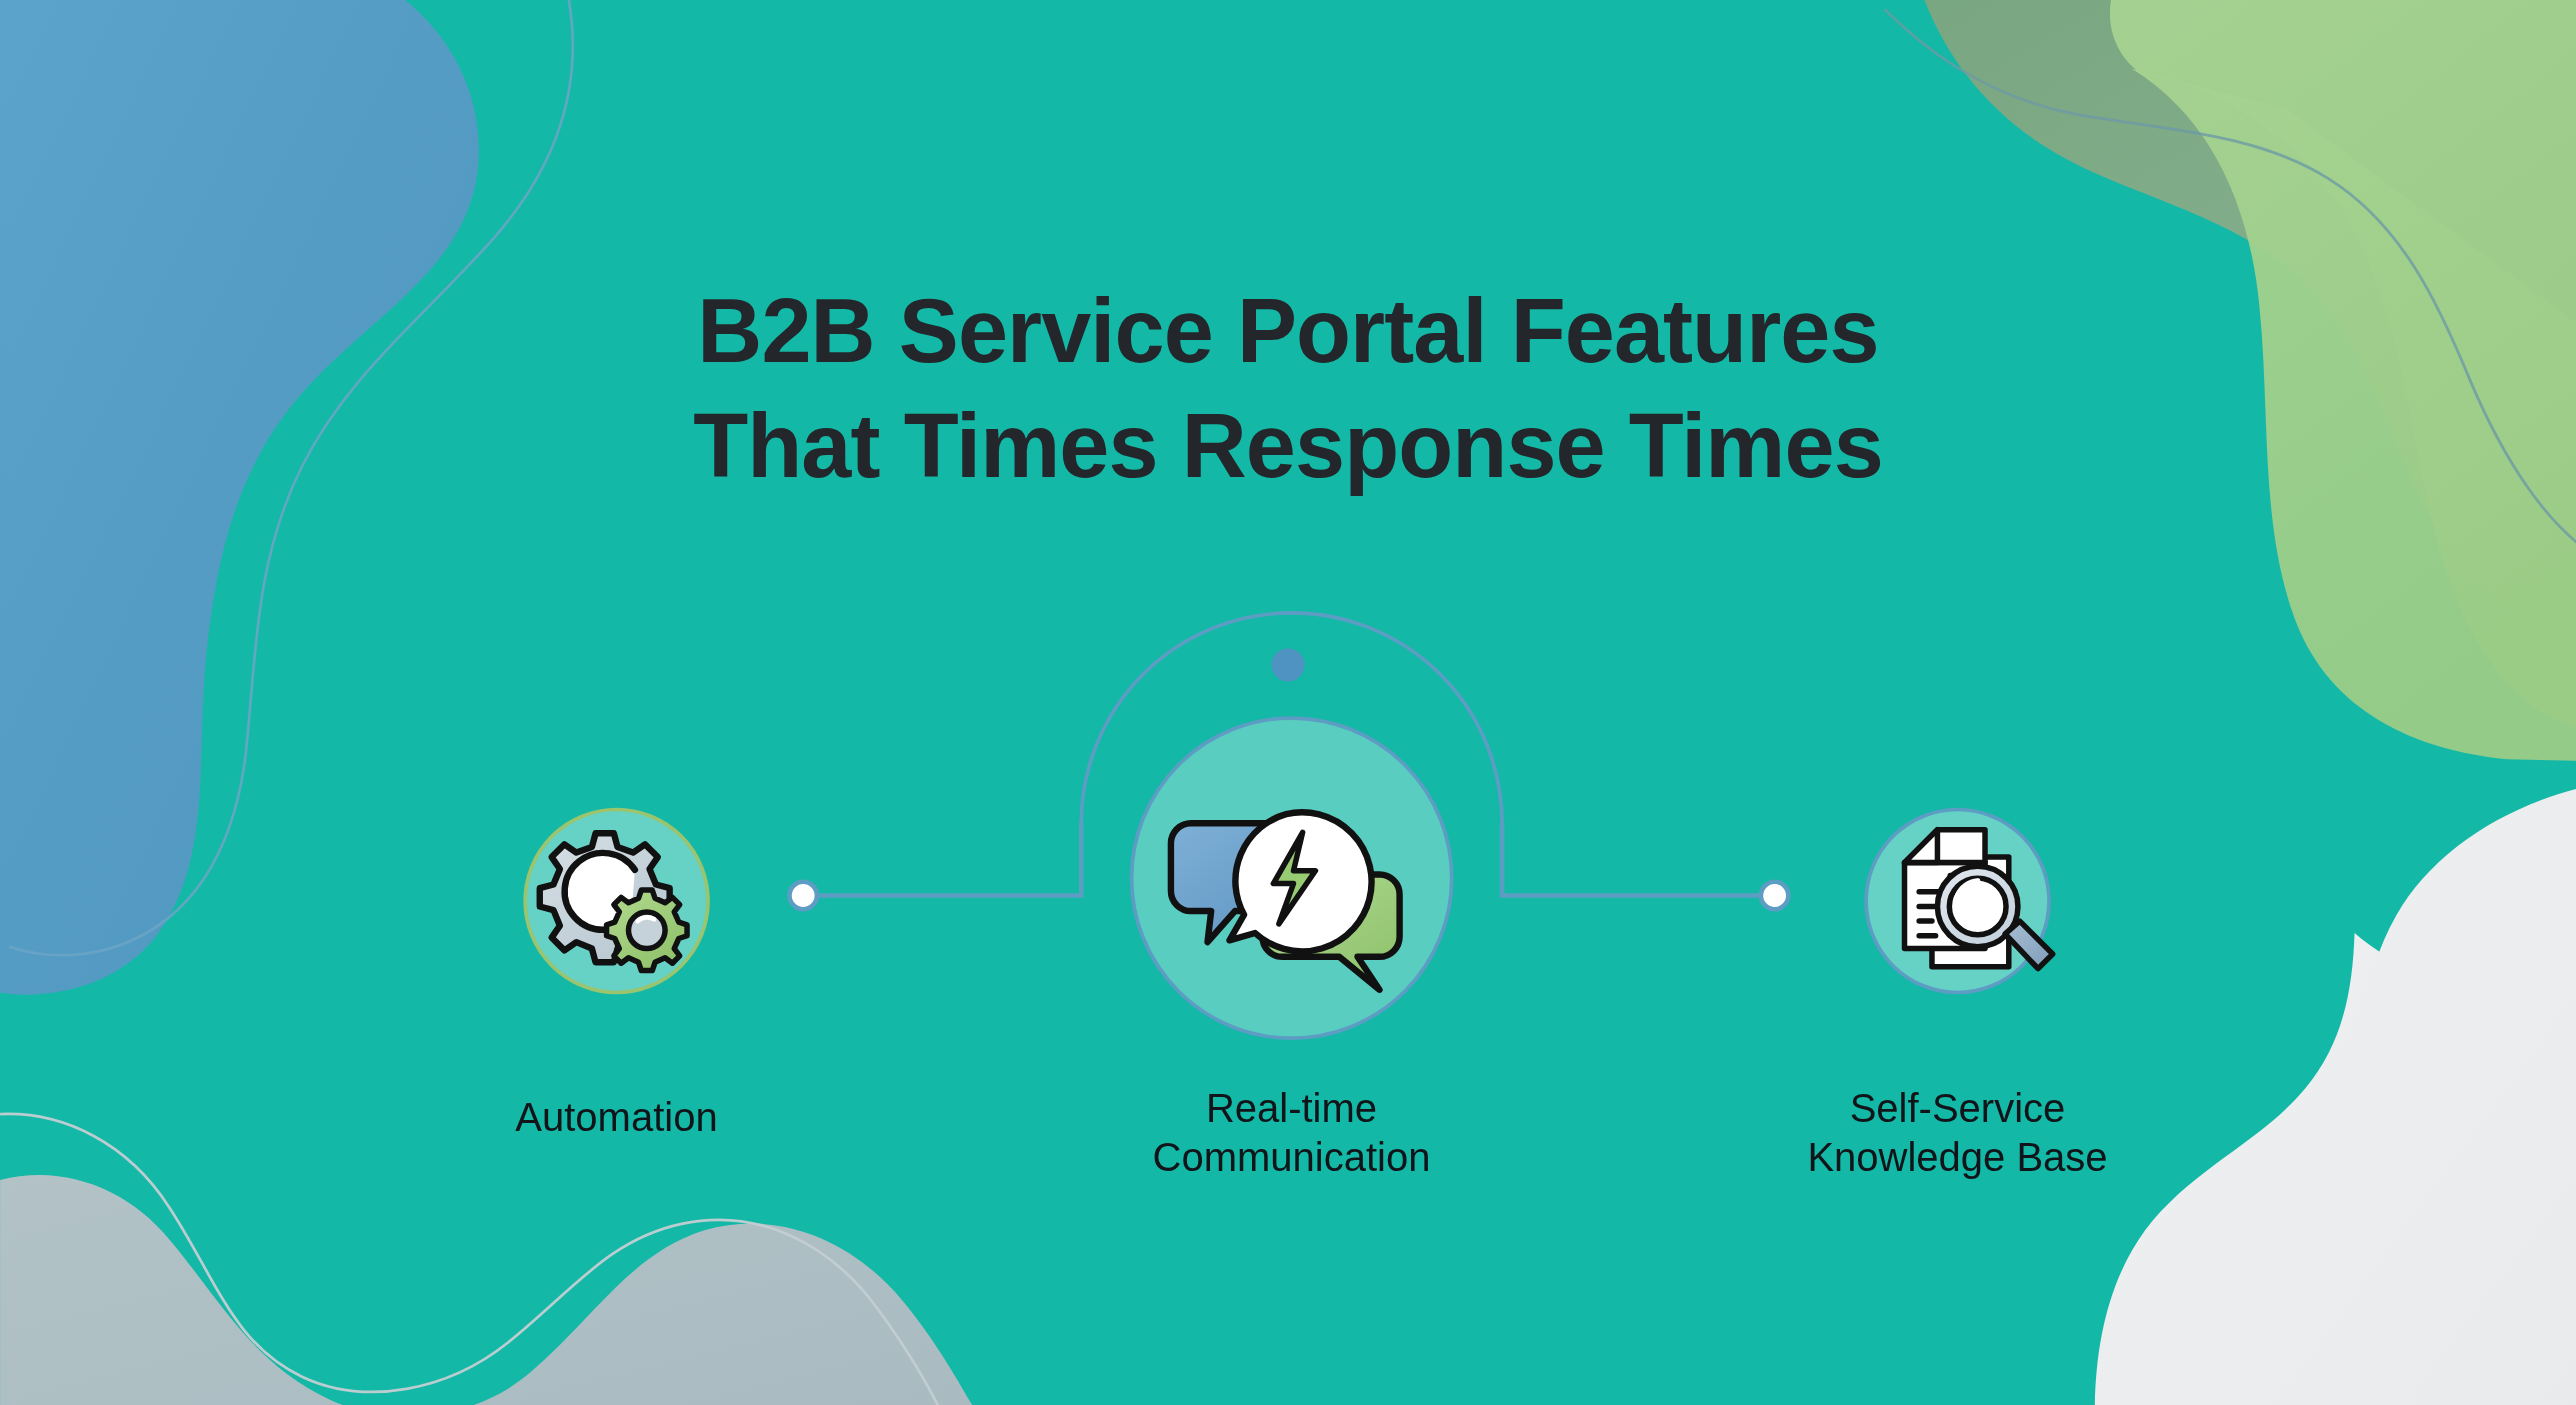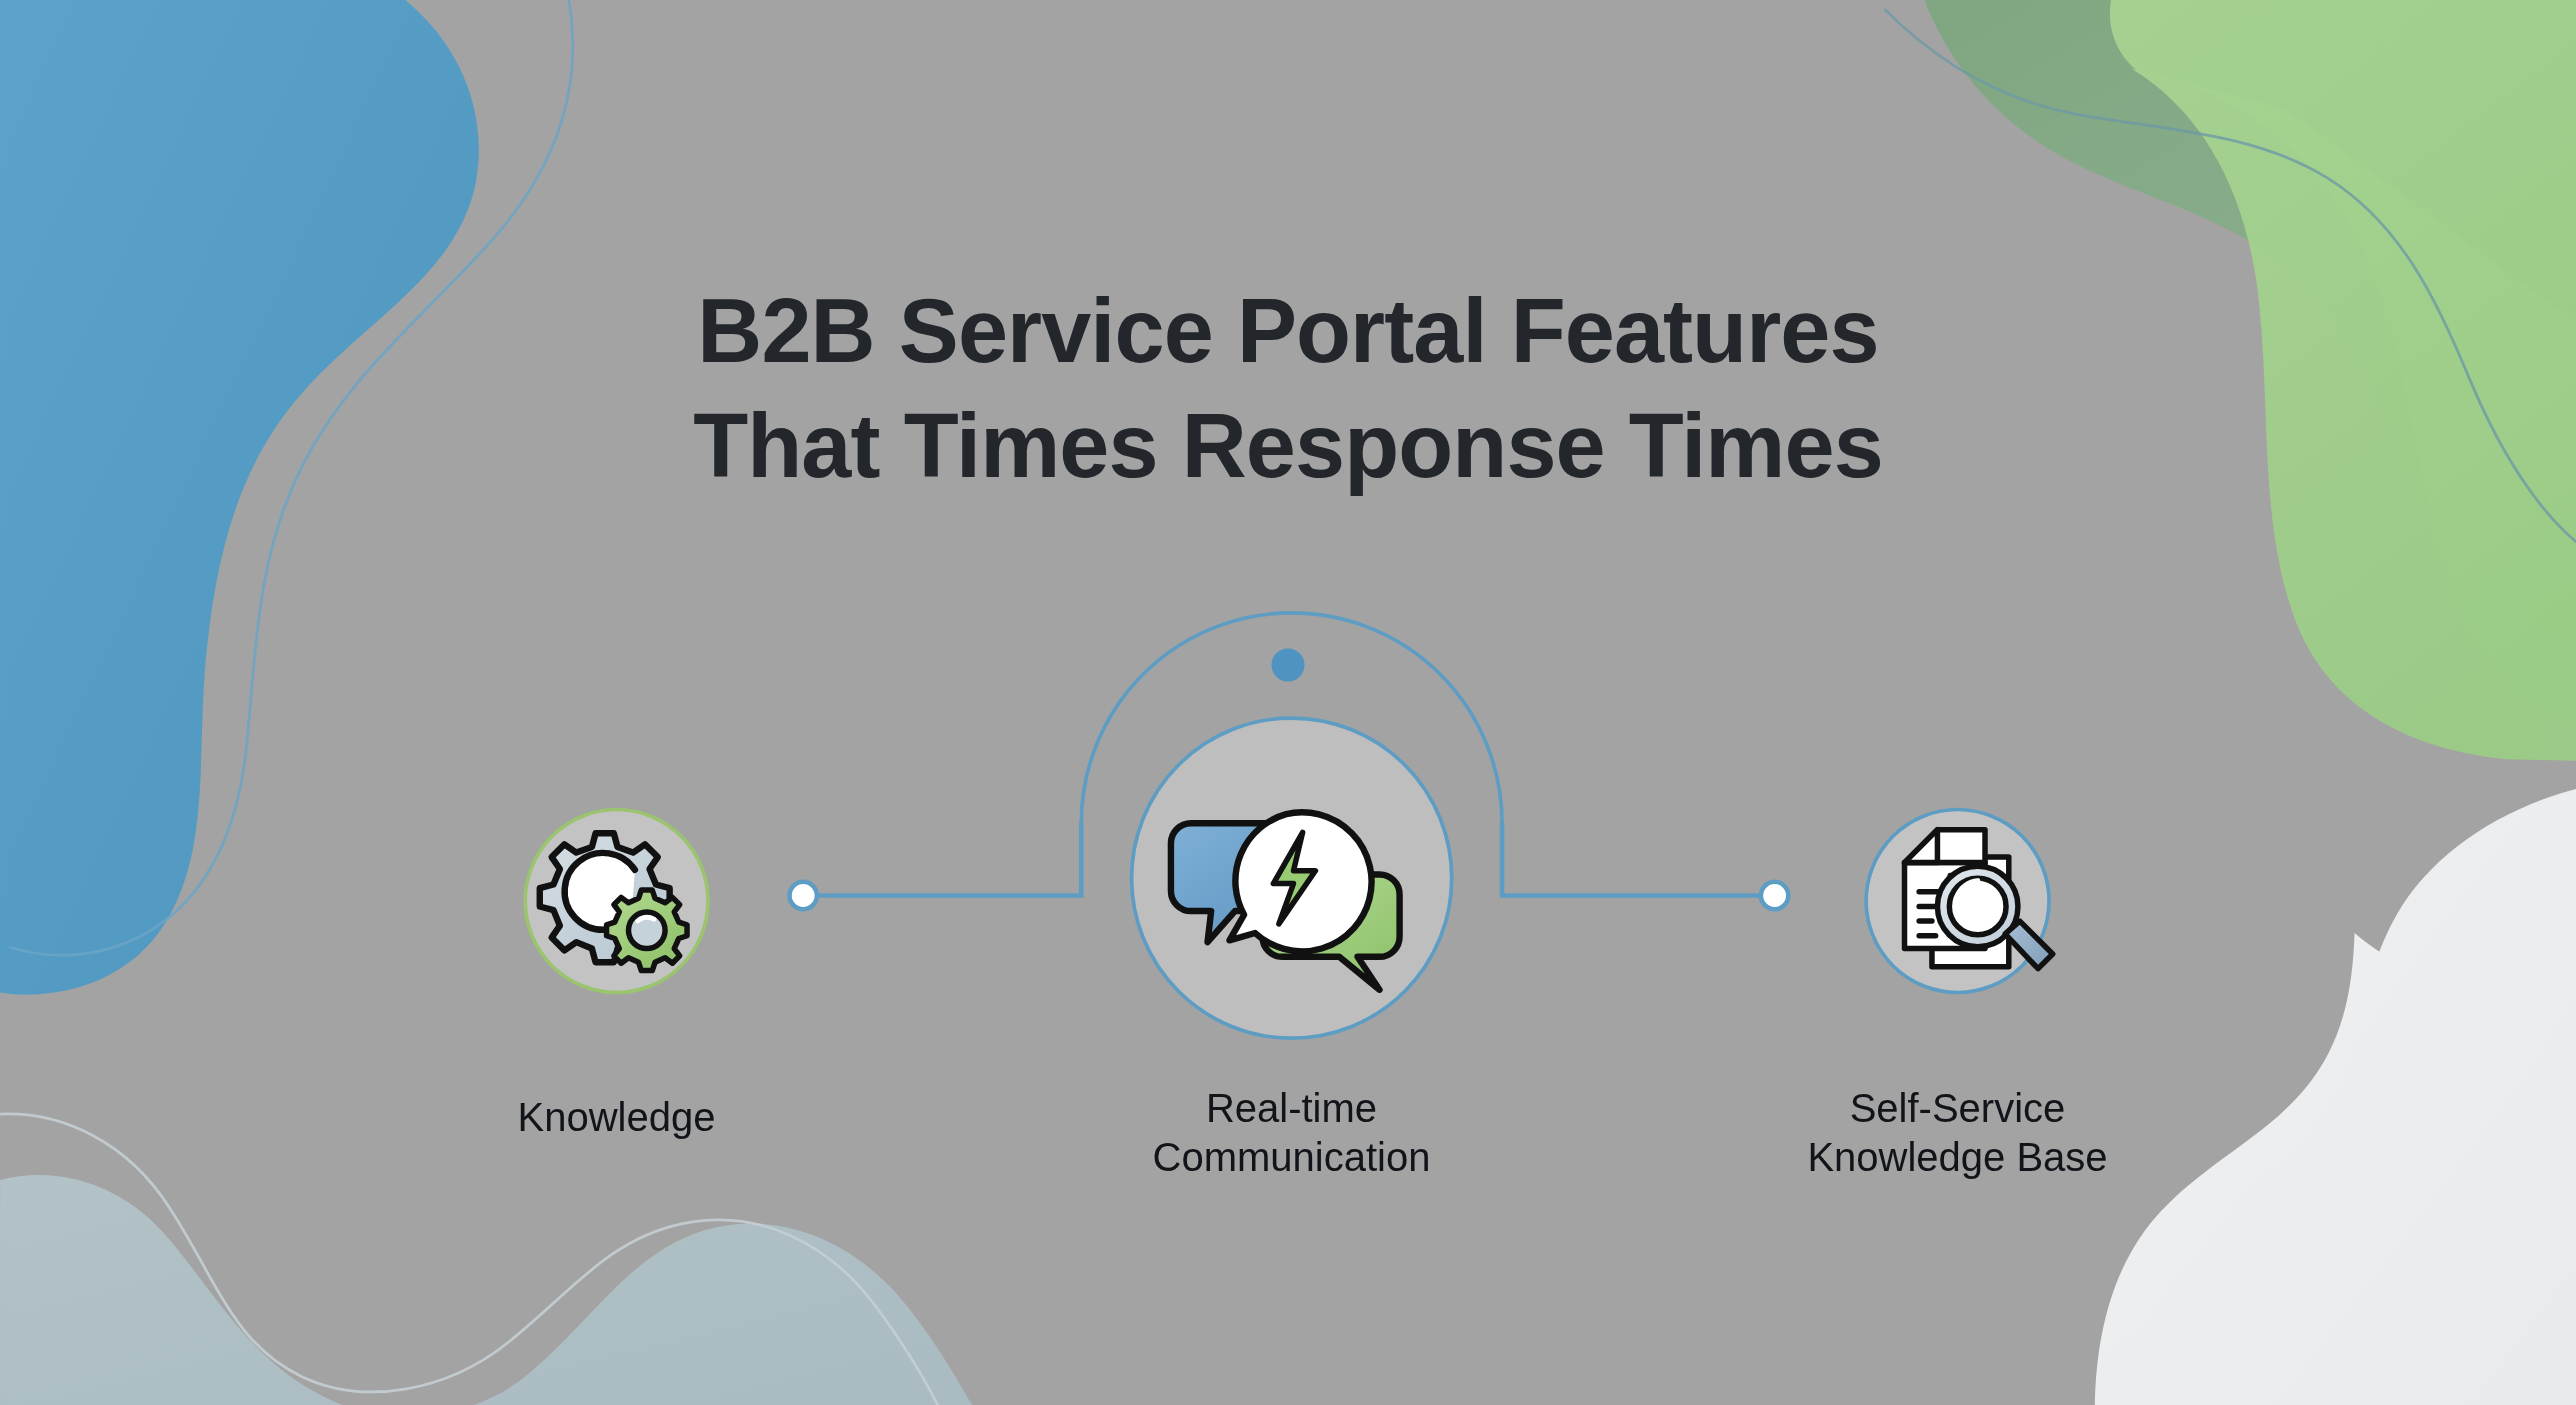--- a/index.html
+++ b/index.html
@@ -9,21 +9,21 @@
     background: #ffffff;
   }
   body {
     font-family: "Liberation Sans", sans-serif;
   }
   #stage {
     position: relative;
     width: 2576px;
     height: 1405px;
     overflow: hidden;
-    background: #a3a3a3;
+    background: #14b8a6;
   }
   #bg-svg, #fg-svg {
     position: absolute;
     top: 0;
     left: 0;
     width: 2576px;
     height: 1405px;
     display: block;
   }
   #bg-svg { z-index: 1; }
@@ -276,21 +276,21 @@
         <circle cx="22" cy="6" r="44" fill="url(#lensGray)" stroke="#111111" stroke-width="6"></circle>
         <circle cx="22" cy="6" r="31" fill="#ffffff" stroke="#111111" stroke-width="6"></circle>
         <path fill="none" stroke="#ffffff" stroke-width="6" stroke-linecap="round" d="M 0,-6 A 26 26 0 0 1 22,-22"></path>
 
         <path fill="url(#handleBlue)" stroke="#111111" stroke-width="6" stroke-linejoin="round" d="M 52,36 L 68,22 L 104,58 L 88,74 Z"></path>
       </g>
     </g>
   </svg>
 
   <div id="label-automation" class="node-label">
-    <span>Knowledge</span>
+    <span>Automation</span>
     <span class="l2"></span>
   </div>
 
   <div id="label-selfservice" class="node-label">
     <span>Self-Service</span>
     <span class="l2">Knowledge Base</span>
   </div>
 
   <div id="label-realtime" class="node-label">
     <span>Real-time</span>

